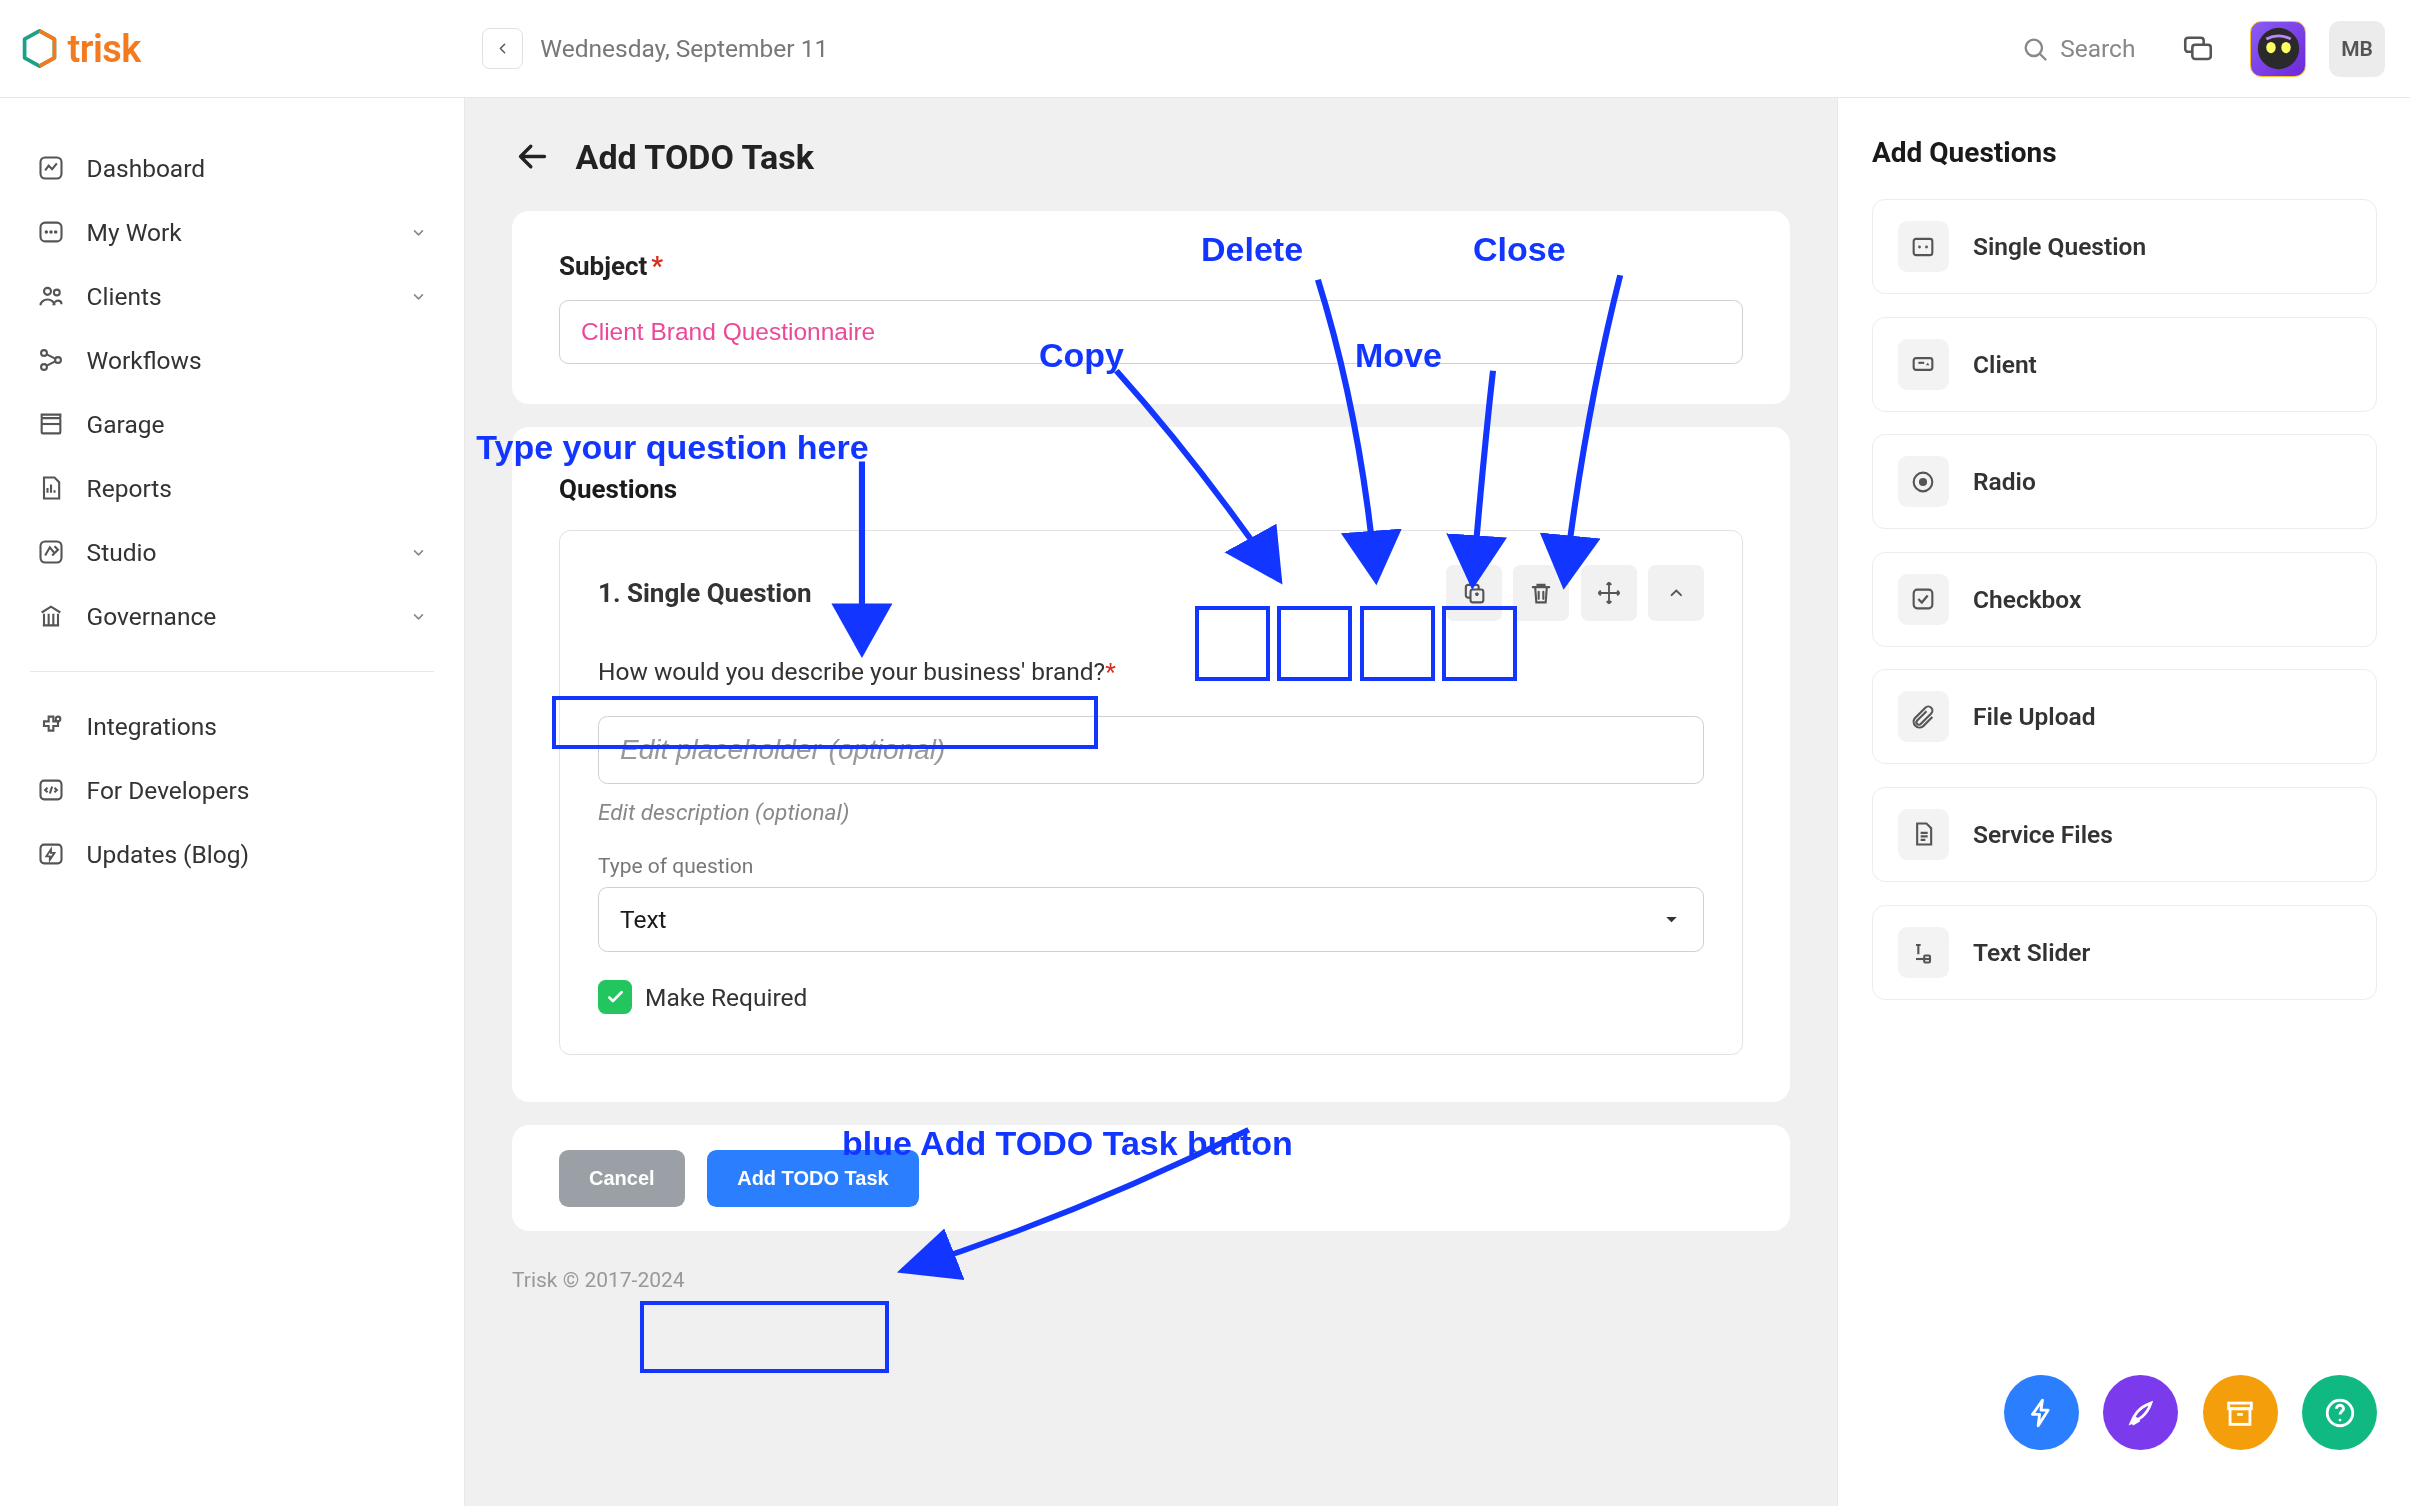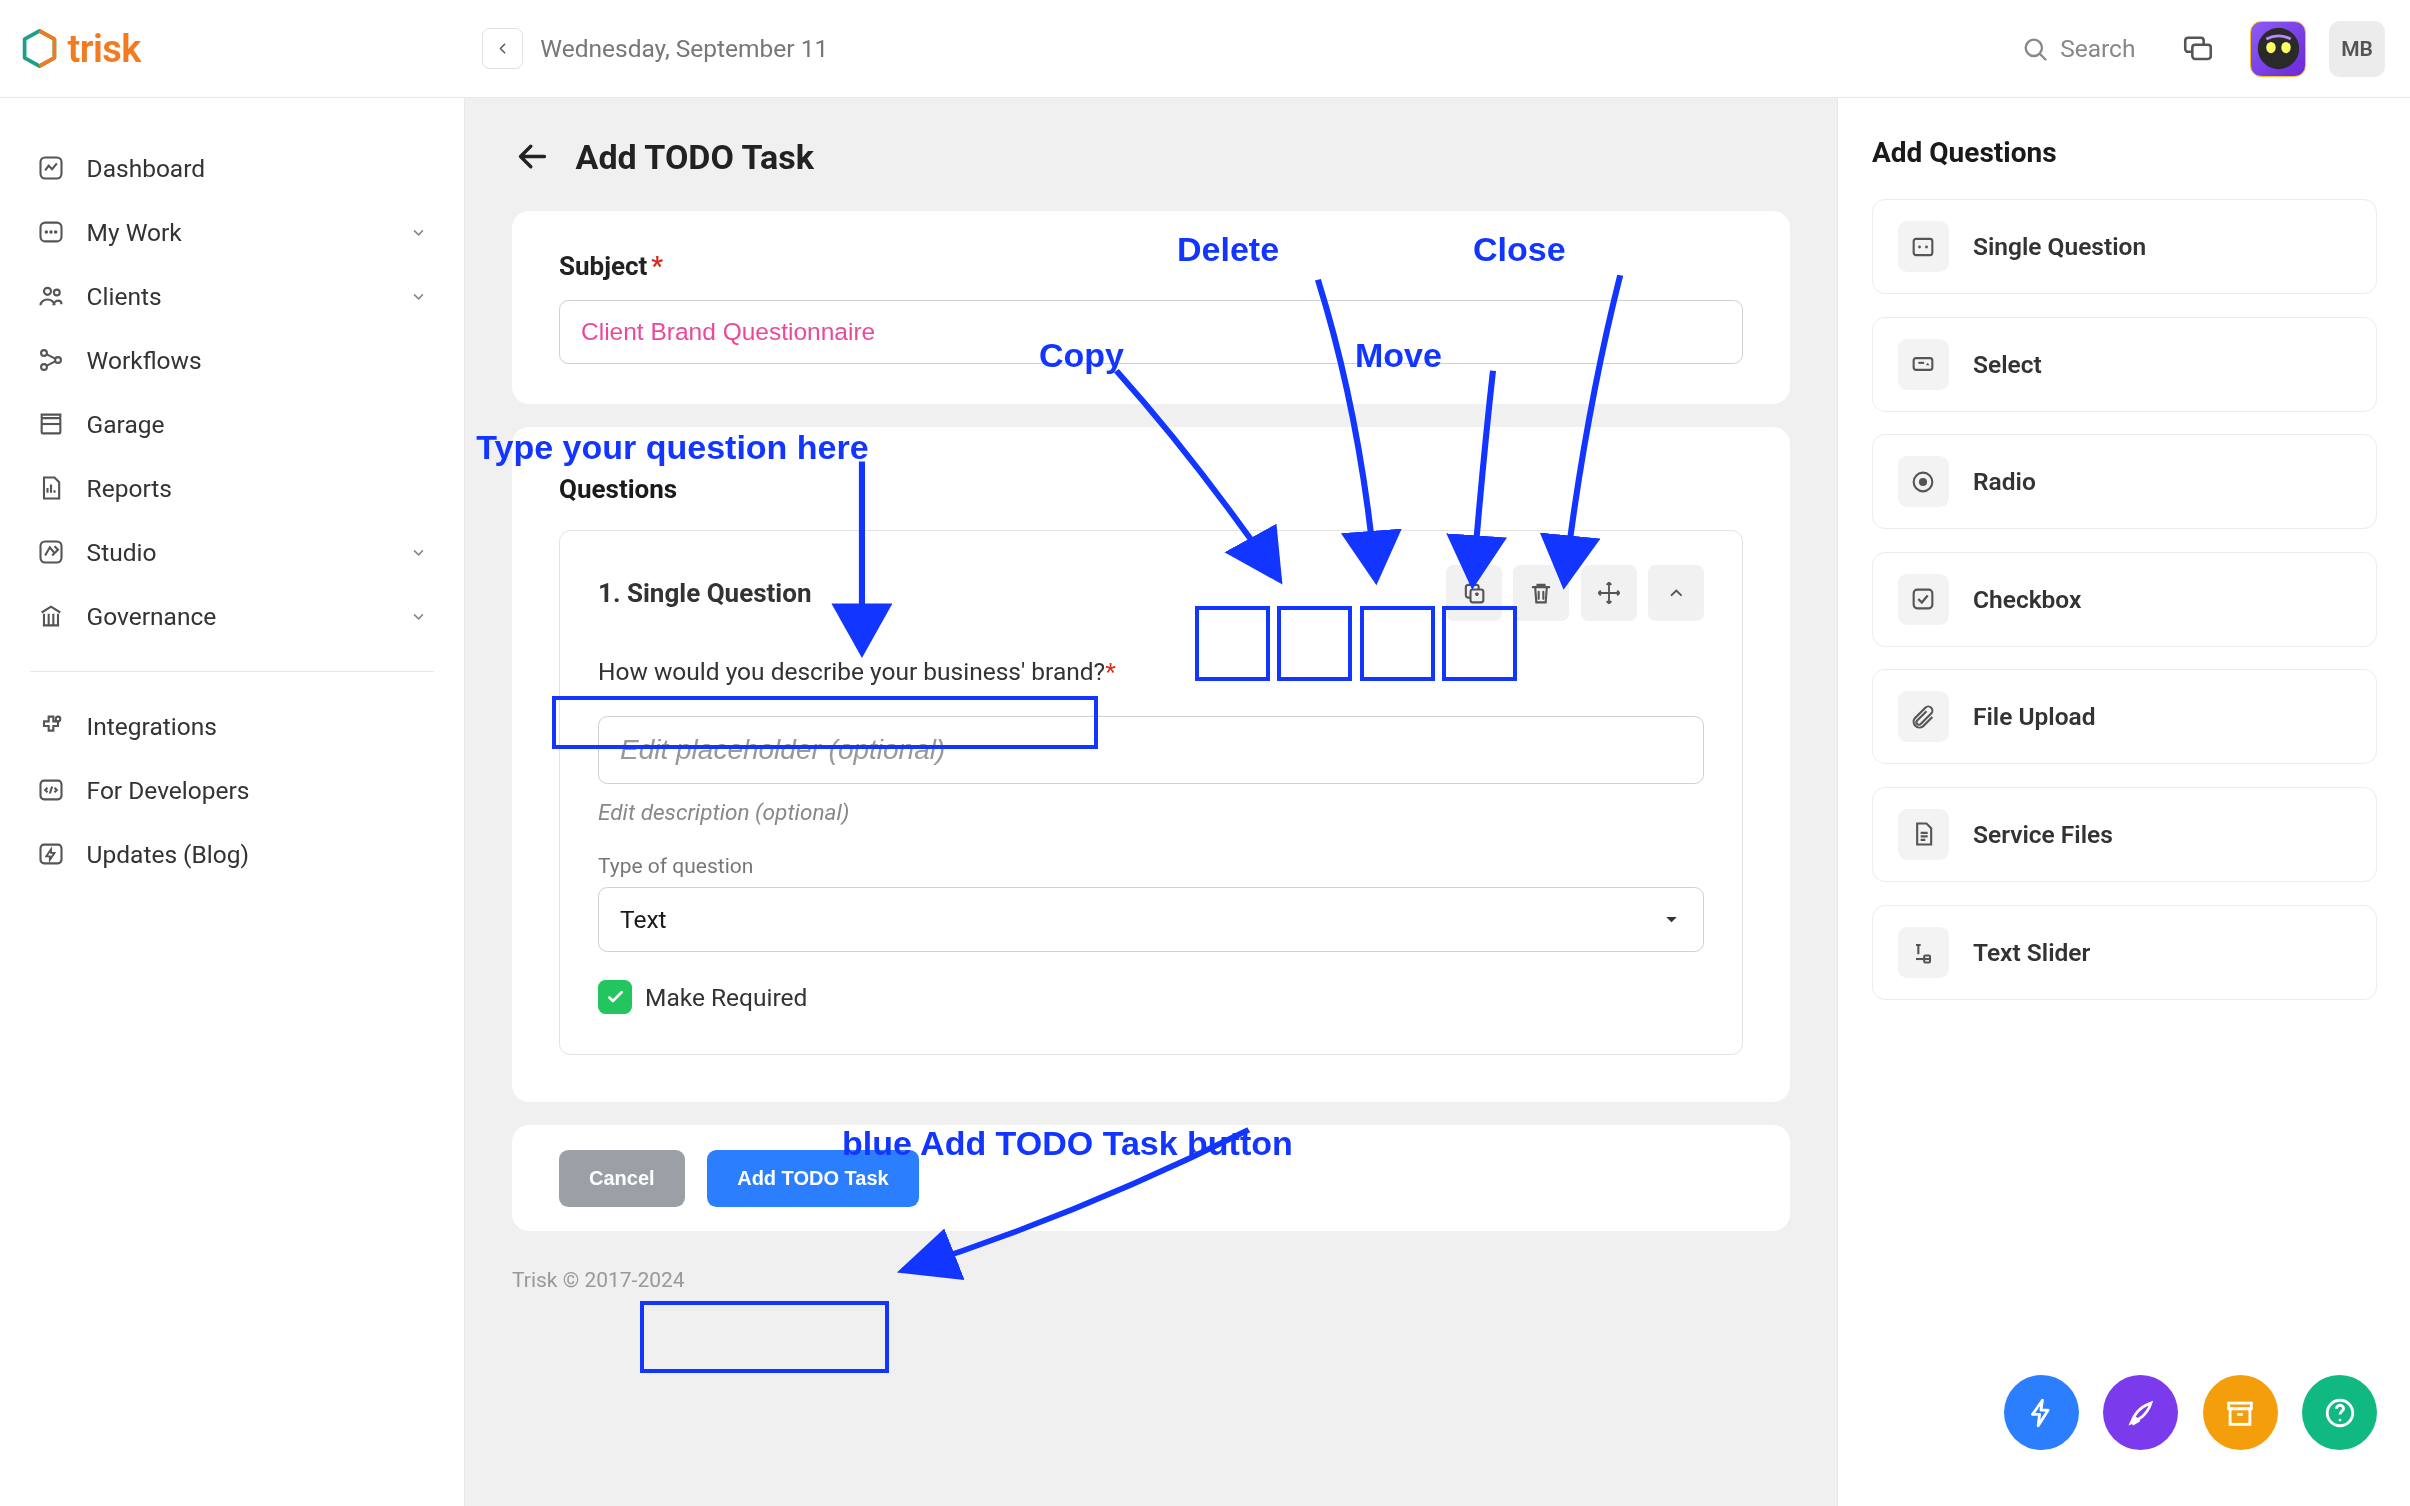--- a/index.html
+++ b/index.html
@@ -360,21 +360,21 @@
           <path d="M838 200 Q880 350 895 530" stroke="#1236ff" stroke-width="6" fill="none" marker-end="url(#ah)"></path>
 
           <path d="M1010 300 Q1000 400 990 535" stroke="#1236ff" stroke-width="6" fill="none" marker-end="url(#ah)"></path>
 
           <path d="M1135 195 Q1100 350 1080 535" stroke="#1236ff" stroke-width="6" fill="none" marker-end="url(#ah)"></path>
 
           <path d="M770 1135 Q600 1230 430 1290" stroke="#1236ff" stroke-width="6" fill="none" marker-end="url(#ah)"></path>
         </svg>
         <div class="ann-text" style="left:11.3px; top:330px;">Type your question here</div>
         <div class="ann-text" style="left:574px; top:238px;">Copy</div>
-        <div class="ann-text" style="left:712px; top:132px;">Delete</div>
+        <div class="ann-text" style="left:736px; top:132px;">Delete</div>
         <div class="ann-text" style="left:890px; top:238px;">Move</div>
         <div class="ann-text" style="left:1008px; top:132px;">Close</div>
         <div class="ann-text" style="left:377px; top:1026px;">blue Add TODO Task button</div>
 
         <div class="ann-box" style="left:730px; top:508px; width:75px; height:75px;"></div>
         <div class="ann-box" style="left:812px; top:508px; width:75px; height:75px;"></div>
         <div class="ann-box" style="left:895px; top:508px; width:75px; height:75px;"></div>
         <div class="ann-box" style="left:977px; top:508px; width:75px; height:75px;"></div>
         <div class="ann-box" style="left:87px; top:598px; width:546px; height:53px;"></div>
         <div class="ann-box" style="left:175px; top:1203px; width:249px; height:72px;"></div>
@@ -395,21 +395,21 @@
         <div class="rp-item-label">Single Question</div>
       </div>
       <div class="rp-item">
         <div class="rp-item-icon">
             <svg width="28" height="28" viewBox="0 0 24 24">
               <rect x="4" y="7" width="16" height="10" rx="2" stroke="#555" stroke-width="1.8" fill="none"></rect>
               <path d="M8 11h5" stroke="#555" stroke-width="1.8"></path>
               <path d="M16 11l-1.5 2h3z" fill="#555"></path>
             </svg>
           </div>
-        <div class="rp-item-label">Select</div>
+        <div class="rp-item-label">Client</div>
       </div>
       <div class="rp-item">
         <div class="rp-item-icon">
             <svg width="28" height="28" viewBox="0 0 24 24">
               <circle cx="12" cy="12" r="8" stroke="#555" stroke-width="1.8" fill="none"></circle>
               <circle cx="12" cy="12" r="3.5" fill="#555"></circle>
             </svg>
           </div>
         <div class="rp-item-label">Radio</div>
       </div>

